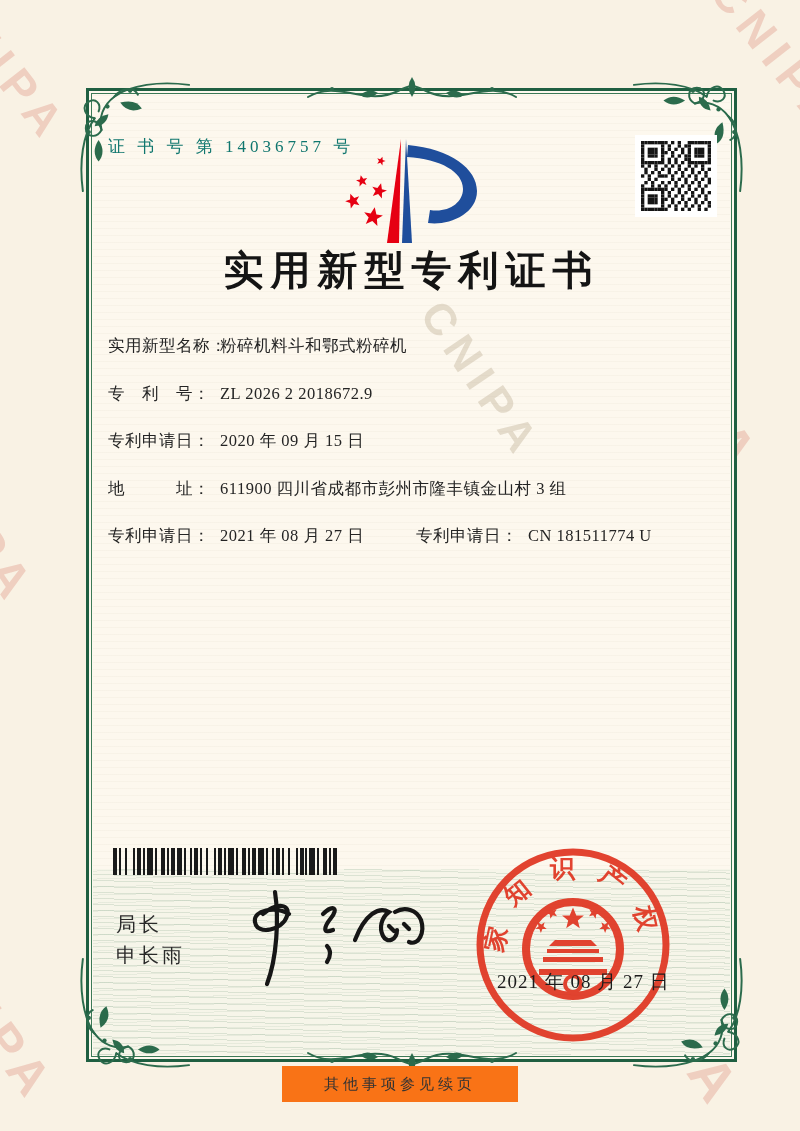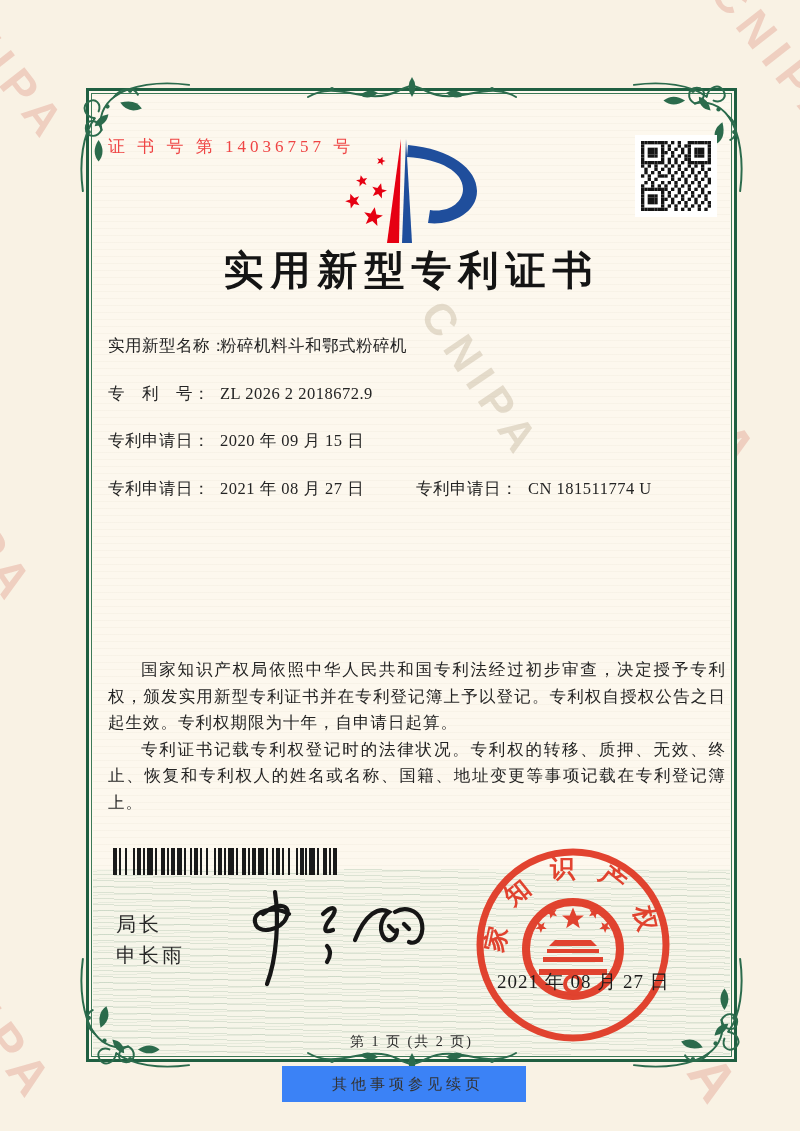--- a/index.html
+++ b/index.html
@@ -37,21 +37,21 @@
   .corner-orn{ position:absolute; width:118px; height:118px; z-index:4; }
   .corner-orn.tl{ left:-14px; top:-14px; }
   .corner-orn.tr{ right:-14px; top:-14px; transform:rotate(90deg); }
   .corner-orn.br{ right:-14px; bottom:-14px; transform:rotate(180deg); }
   .corner-orn.bl{ left:-14px; bottom:-14px; transform:rotate(270deg); }
   .edge-orn{ position:absolute; left:50%; width:220px; height:36px; margin-left:-110px; z-index:4;}
   .edge-orn.top{ top:-18px; }
   .edge-orn.bottom{ bottom:-18px; transform:rotate(180deg); }
   
   .cert-no{
-    position:absolute; left:19px; top:44px; font-size:17px; letter-spacing:4px; color:#ef4444; z-index:5;
+    position:absolute; left:19px; top:44px; font-size:17px; letter-spacing:4px; color:#0f766e; z-index:5;
   }
   .logo{ position:absolute; left:240px; top:34px; width:180px; height:120px; z-index:5; }
   .qr{
     position:absolute; left:546px; top:44px; width:82px; height:82px;
     background:#ffffff; z-index:5; display:flex; align-items:center; justify-content:center;
   }
   .title{
     position:absolute; left:0; width:100%; top:152px; text-align:center;
     font-size:40px; font-weight:bold; letter-spacing:7px; color:#141414; z-index:5;
   }
@@ -80,22 +80,22 @@
   .seal-date{
     position:absolute; left:408px; top:878px; z-index:7;
     font-size:19px; letter-spacing:1px; color:#1c1c1c; white-space:nowrap;
   }
   .page-info{
     position:absolute; left:0; width:100%; top:942px; text-align:center;
     font-size:14px; letter-spacing:2px; color:#2a2a2a; z-index:6;
   }
   .continuation{
     position:absolute; left:282px; top:1066px; width:236px; height:36px; z-index:5;
-    background:#3b82f6; text-align:center; line-height:36px;
-    font-size:15px; letter-spacing:4px; color:#333;padding-left:8px;
+    background:#f97316; text-align:center; line-height:36px;
+    font-size:15px; letter-spacing:4px; color:#333;
   }
 </style>
 </head>
 <body>
 
 <div class="page">
 
   <svg width="0" height="0" style="position:absolute" aria-hidden="true">
     <defs>
       <g id="corner-orn-g" stroke="#2b6b4c" fill="none" stroke-width="2" stroke-linecap="round">
@@ -408,28 +408,27 @@
       <div class="f-row">
         <span class="f-label">实用新型名称：</span><span>粉碎机料斗和鄂式粉碎机</span>
       </div>
       <div class="f-row">
         <span class="f-label">专　利　号：</span><span>ZL 2026 2 2018672.9</span>
       </div>
       <div class="f-row">
         <span class="f-label">专利申请日：</span><span>2020 年 09 月 15 日</span>
       </div>
       <div class="f-row">
+        <span class="f-label">地　　　址：</span><span>611900 四川省成都市彭州市隆丰镇金山村 3 组</span>
+      </div>
+      <div class="f-row">
         <span class="f-label">专利申请日：</span><span class="f-val1">2021 年 08 月 27 日</span><span class="f-label">专利申请日：</span><span>CN 181511774 U</span>
       </div>
     </div>
 
-    <div class="paras">
-      <p>国家知识产权局依照中华人民共和国专利法经过初步审查，决定授予专利权，颁发实用新型专利证书并在专利登记簿上予以登记。专利权自授权公告之日起生效。专利权期限为十年，自申请日起算。</p>
-      <p>专利证书记载专利权登记时的法律状况。专利权的转移、质押、无效、终止、恢复和专利权人的姓名或名称、国籍、地址变更等事项记载在专利登记簿上。</p>
-    </div>
 
     <div class="barcode" id="barcode">
         <i style="width: 4px; background: rgb(26, 26, 26);"></i>
         <i style="width: 2px; background: transparent;"></i>
         <i style="width: 2px; background: rgb(26, 26, 26);"></i>
         <i style="width: 4px; background: transparent;"></i>
         <i style="width: 2px; background: rgb(26, 26, 26);"></i>
         <i style="width: 6px; background: transparent;"></i>
         <i style="width: 2px; background: rgb(26, 26, 26);"></i>
         <i style="width: 2px; background: transparent;"></i>
@@ -539,17 +538,16 @@
         <use href="#star5" transform="translate(132,82) scale(0.6) rotate(35)"></use>
         <path d="M76,101 L124,101 L118,95 L82,95 Z"></path>
         <rect x="74" y="104" width="52" height="4"></rect>
         <rect x="70" y="112" width="60" height="5"></rect>
         <rect x="66" y="124" width="68" height="6"></rect>
         <circle cx="100" cy="139" r="8" fill="none" stroke="#e03622" stroke-width="4"></circle>
       </g>
     </svg>
     <div class="seal-date">2021 年 08 月 27 日</div>
 
-    <div class="page-info">第 1 页 (共 2 页)</div>
   </div>
 
   <div class="continuation">其他事项参见续页</div>
 </div>
 
 </body></html>

